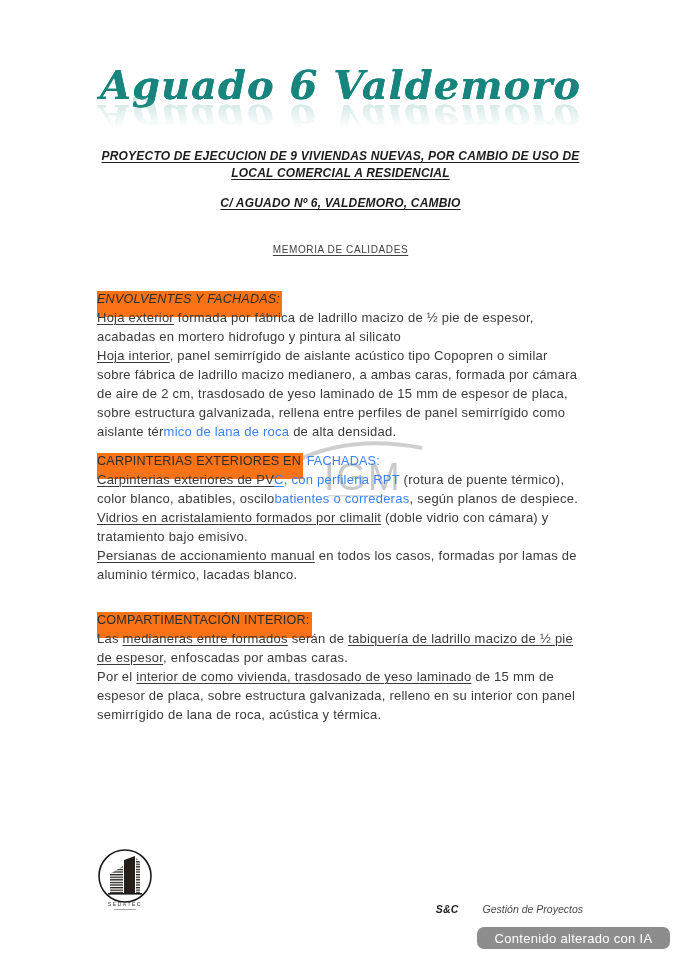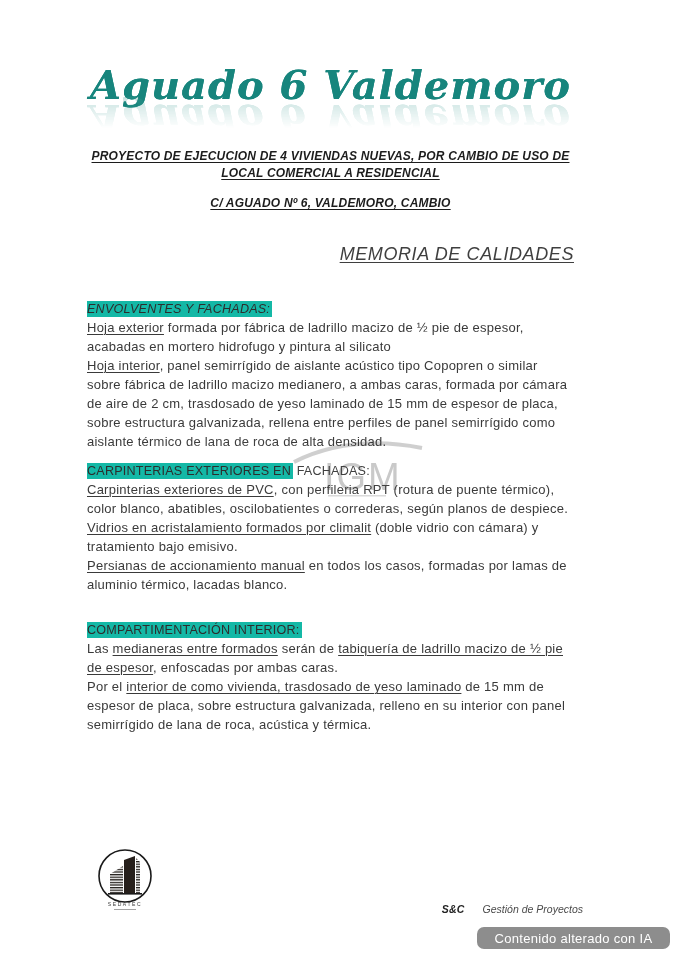--- a/index.html
+++ b/index.html
@@ -9,21 +9,21 @@
     background:#ffffff;
     font-family:"Liberation Sans", sans-serif;
     color:#3a3a3a;
     overflow:hidden;
   }
 
   
   .watermark { position:absolute; left:288px; top:428px; z-index:0; }
 
   
-  .content { position:absolute; left:87px; top:0; width:487px; z-index:1; }
+  .content { position:absolute; left:97px; top:0; width:487px; z-index:1; }
 
   
   .title-stack { margin-top:62px; text-align:center; }
   .script-title {
     font-family:"DejaVu Serif", serif;
     font-style:italic; font-weight:bold;
     font-size:40px; line-height:46px;
     color:#17857D; letter-spacing:1px;
     text-shadow:0 0 0.6px #17857D;
     white-space:nowrap;
@@ -40,50 +40,50 @@
   .hdr {
     margin:6px auto 0; max-width:508px;
     text-align:center;
     font-size:12px; font-weight:bold; font-style:italic;
     line-height:17px; letter-spacing:0.2px; color:#1c1c1c;
     text-decoration:underline; text-decoration-thickness:1px; text-underline-offset:2px;
   }
   .hdr.address { margin-top:13px; }
 
   .doc-title {
-    margin-top:32px; text-align:right;
-    font-size:18px; font-style:italic; color:#3f3f3f;
+    margin-top:32px; text-align:center;
+    font-size:10px; color:#3f3f3f;
     letter-spacing:0.6px;
     text-decoration:underline; text-underline-offset:2px; text-decoration-thickness:1px;
   }
 
   .sec { font-size:12.6px; color:#2d2d2d; letter-spacing:0.2px; line-height:17px; }
   .sec.it { font-style:italic; }
   .m-secA { margin-top:36px; }
   .m-secB { margin-top:12px; }
   .m-secC { margin-top:28px; }
 
-  .hl { background:#14b8a6; padding:1px 2px 1px 0; }
-  .gray { color:#404040; }
+  .hl { background:#f97316; padding:1px 2px 11px 0; }
+  .gray { color:#3b82f6; }
   .u { text-decoration:underline; text-decoration-thickness:1px; text-underline-offset:2px;text-align:right; }
 
   p.body {
     margin:0; font-size:13px; line-height:19px;
     letter-spacing:0.25px; color:#3a3a3a; text-align:left;
   }
   .mt-first { margin-top:11px; }
   .mt-next  { margin-top:7px; }
 
   
   .logo { position:absolute; left:96px; top:848px; z-index:1; }
   .brand {
     position:absolute; right:95px; top:903px; z-index:1;
     font-size:10.5px; font-style:italic; color:#4a4a4a; white-space:nowrap;
   }
-  .brand .bold { font-weight:bold; color:#222; margin-right:18px; letter-spacing:0.2px; }
+  .brand .bold { font-weight:bold; color:#222; margin-right:24px; letter-spacing:0.2px; }
   .ai-badge {
     position:absolute; left:477px; top:927px; width:193px; height:22px; z-index:2;
     background:#8d8d8d; border-radius:7px;
     display:flex; align-items:center; justify-content:center;
     color:#ffffff; font-size:13px; letter-spacing:0.3px;
   }
 </style>
 </head>
 <body>
 
@@ -97,21 +97,21 @@
     </svg>
   </div>
 
   <div class="content">
 
     <div class="title-stack">
       <div class="script-title">Aguado 6 Valdemoro</div>
       <div class="script-title reflection">Aguado 6 Valdemoro</div>
     </div>
 
-    <div class="hdr">PROYECTO DE EJECUCION DE 4 VIVIENDAS NUEVAS, POR CAMBIO DE USO DE LOCAL COMERCIAL A RESIDENCIAL</div>
+    <div class="hdr">PROYECTO DE EJECUCION DE 9 VIVIENDAS NUEVAS, POR CAMBIO DE USO DE LOCAL COMERCIAL A RESIDENCIAL</div>
     <div class="hdr address">C/ AGUADO Nº 6, VALDEMORO, CAMBIO</div>
 
     <div class="doc-title">MEMORIA DE CALIDADES</div>
 
     <div class="sec it m-secA"><span class="hl">ENVOLVENTES Y FACHADAS:</span></div>
 
     <p class="body mt-first"><span class="u">Hoja exterior</span><span> formada por fábrica de ladrillo macizo de ½ pie de espesor, acabadas en mortero hidrofugo y pintura al silicato</span></p>
 
     <p class="body mt-next"><span class="u">Hoja interior</span><span>, panel semirrígido de aislante acústico tipo Copopren o similar sobre fábrica de ladrillo macizo medianero, a ambas caras, formada por cámara de aire de 2 cm, trasdosado de yeso laminado de 15 mm de espesor de placa, sobre estructura galvanizada, rellena entre perfiles de panel semirrígido como aislante tér</span><span class="gray">mico de lana de roca</span><span> de alta densidad.</span></p>
 

